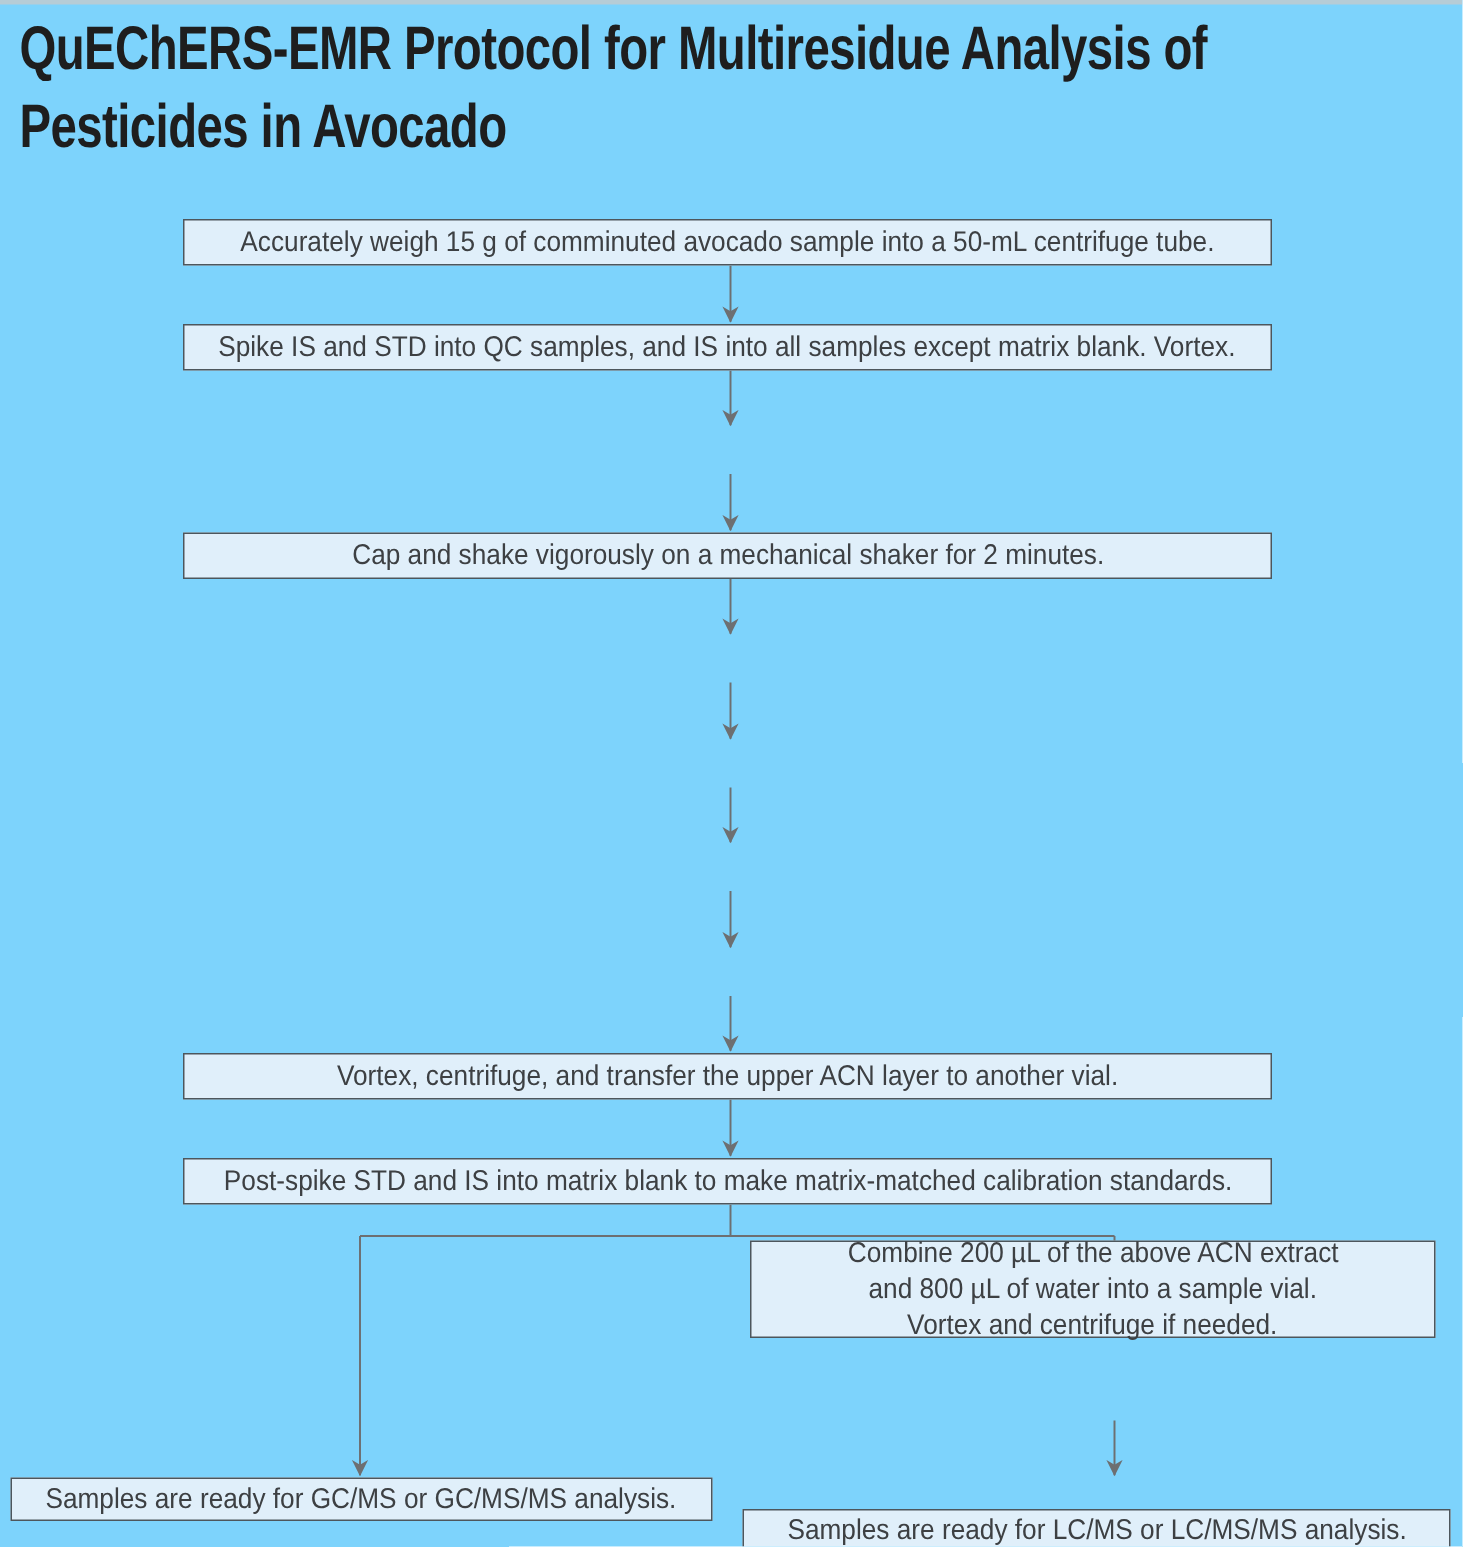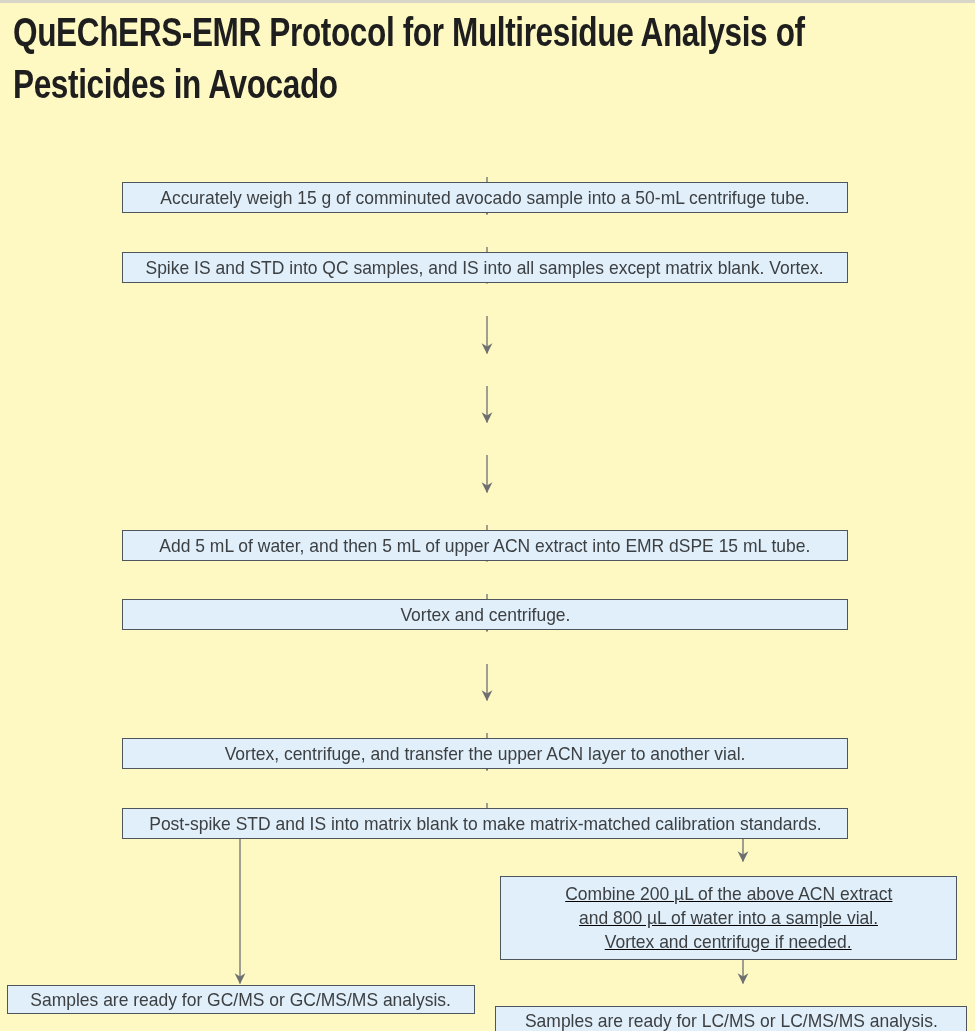--- a/index.html
+++ b/index.html
@@ -9,21 +9,21 @@
     --box-text:#3d4043;
     --title-text:#1e1e1e;
   }
   *{margin:0;padding:0;box-sizing:border-box;}
   html,body{background:#ffffff;}
   body{font-family:"Liberation Sans", sans-serif;}
   .page{
     position:relative;
     width:975px;
     height:1031px;
-    background:#fef9c3;
+    background:#7dd3fc;
     overflow:hidden;
   }
   .top-edge{
     position:absolute;left:0;top:0;width:975px;height:3px;
     background:#c9c9c9;opacity:.75;
   }
   .title{
     position:absolute;left:13px;top:6px;
     color:var(--title-text);
     font-weight:bold;
@@ -51,22 +51,22 @@
     text-align:center;
   }
   .box span{
     display:inline-block;
     font-size:19px;
     color:var(--box-text);
     white-space:nowrap;
     transform:scaleX(0.92);
     transform-origin:center;
   }
-  .step{left:122px;width:726px;height:31px;margin-top:36px;}
-  .lc-prep{left:500px;top:876px;width:457px;height:84px;text-decoration:underline;}
+  .step{left:122px;width:726px;height:31px;}
+  .lc-prep{left:500px;top:827px;width:457px;height:65px;}
   .lc-prep span{line-height:24px;}
   .terminal-gc{left:7px;top:985px;width:468px;height:29px;}
   .terminal-lc{left:495px;top:1006px;width:472px;height:29px;}
 </style>
 </head>
 <body>
 
 <div class="page">
 
   <div class="top-edge"></div>
@@ -97,25 +97,22 @@
     <line x1="743" y1="824" x2="743" y2="861.5" marker-end="url(#ah)"></line>
     <line x1="743" y1="947" x2="743" y2="983.5" marker-end="url(#ah)"></line>
   </svg>
 
   <div class="box step" style="top:146px">
     <span>Accurately weigh 15 g of comminuted avocado sample into a 50-mL centrifuge tube.</span>
   </div>
   <div class="box step" style="top:216px">
     <span>Spike IS and STD into QC samples, and IS into all samples except matrix blank. Vortex.</span>
   </div>
-  <div class="box step" style="top:494px">
-    <span>Add 5 mL of water, and then 5 mL of upper ACN extract into EMR dSPE 15 mL tube.</span>
-  </div>
-  <div class="box step" style="top:563px">
-    <span>Vortex and centrifuge.</span>
+  <div class="box step" style="top:355px">
+    <span>Cap and shake vigorously on a mechanical shaker for 2 minutes.</span>
   </div>
   <div class="box step" style="top:702px">
     <span>Vortex, centrifuge, and transfer the upper ACN layer to another vial.</span>
   </div>
   <div class="box step" style="top:772px">
     <span>Post-spike STD and IS into matrix blank to make matrix-matched calibration standards.</span>
   </div>
 
   <div class="box lc-prep">
     <span>Combine 200 µL of the above ACN extract</span>

